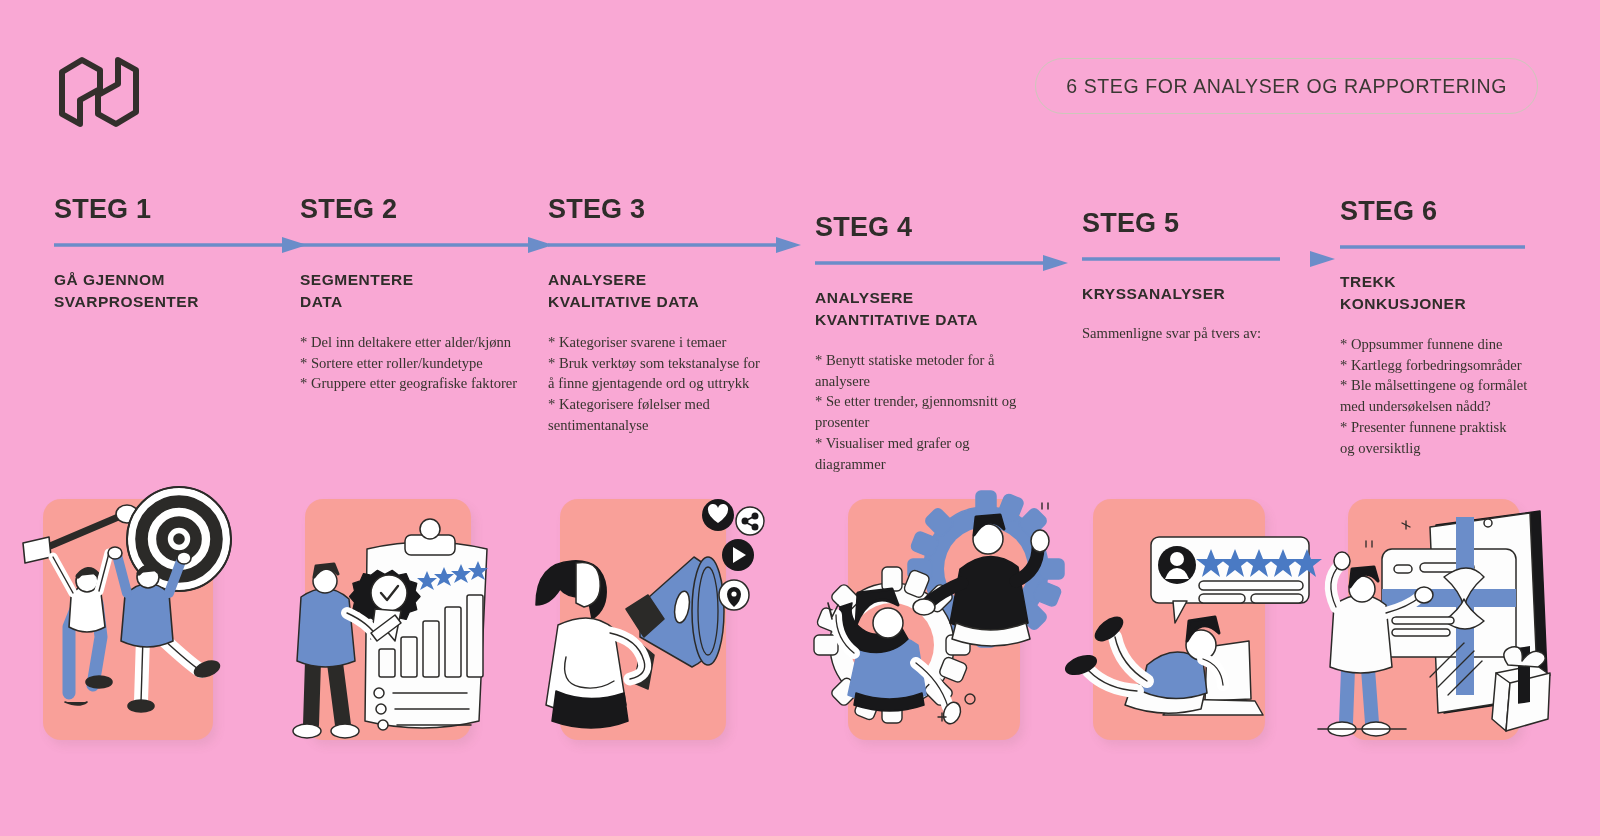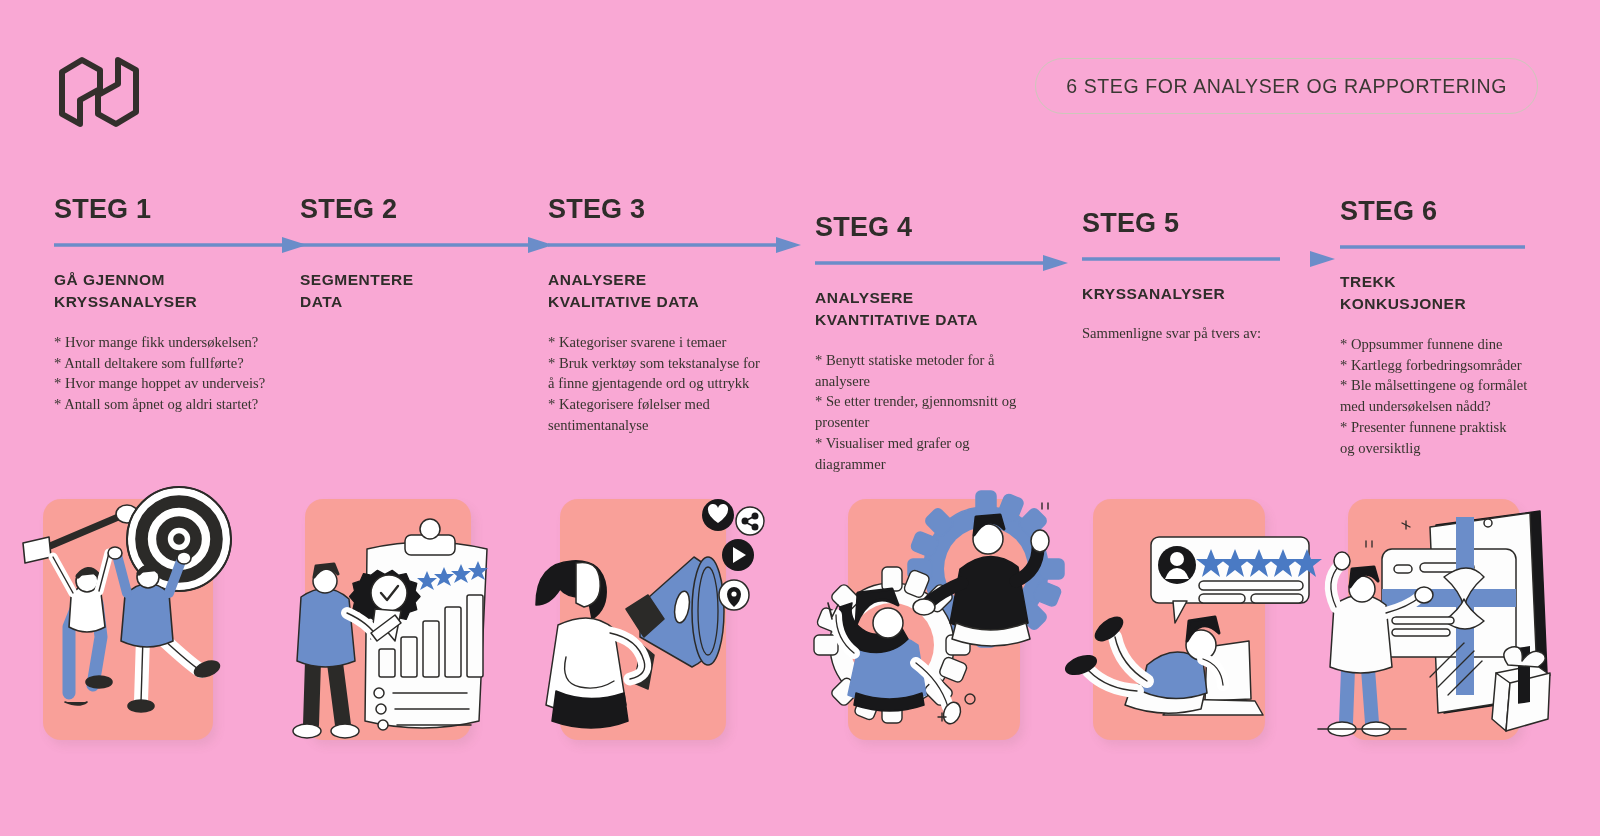--- a/index.html
+++ b/index.html
@@ -151,37 +151,36 @@
 
     <div class="step" style="left:30px;margin-left:24px;">
       <div class="step-title">STEG 1</div>
       <div class="arrow-wrap">
         <svg class="arrow-svg" width="253" height="16" viewBox="0 0 253 16">
           <line x1="0" y1="8" x2="232" y2="8" stroke="#6b8dc9" stroke-width="3.5"></line>
           <polygon points="228,0 253,8 228,16" fill="#6b8dc9"></polygon>
         </svg>
       </div>
       <div class="step-subtitle">GÅ GJENNOM
-KRYSSANALYSER</div>
-      <div class="step-body">* Hvor mange fikk undersøkelsen?
-* Antall deltakere som fullførte?
-* Hvor mange hoppet av underveis?
-* Antall som åpnet og aldri startet?</div>
+SVARPROSENTER</div>
     </div>
 
     <div class="step" style="left:300px;">
       <div class="step-title">STEG 2</div>
       <div class="arrow-wrap">
         <svg class="arrow-svg" width="253" height="16" viewBox="0 0 253 16">
           <line x1="0" y1="8" x2="232" y2="8" stroke="#6b8dc9" stroke-width="3.5"></line>
           <polygon points="228,0 253,8 228,16" fill="#6b8dc9"></polygon>
         </svg>
       </div>
       <div class="step-subtitle">SEGMENTERE
 DATA</div>
+      <div class="step-body">* Del inn deltakere etter alder/kjønn
+* Sortere etter roller/kundetype
+* Gruppere etter geografiske faktorer</div>
     </div>
 
     <div class="step" style="left:548px;">
       <div class="step-title">STEG 3</div>
       <div class="arrow-wrap">
         <svg class="arrow-svg" width="253" height="16" viewBox="0 0 253 16">
           <line x1="0" y1="8" x2="232" y2="8" stroke="#6b8dc9" stroke-width="3.5"></line>
           <polygon points="228,0 253,8 228,16" fill="#6b8dc9"></polygon>
         </svg>
       </div>

